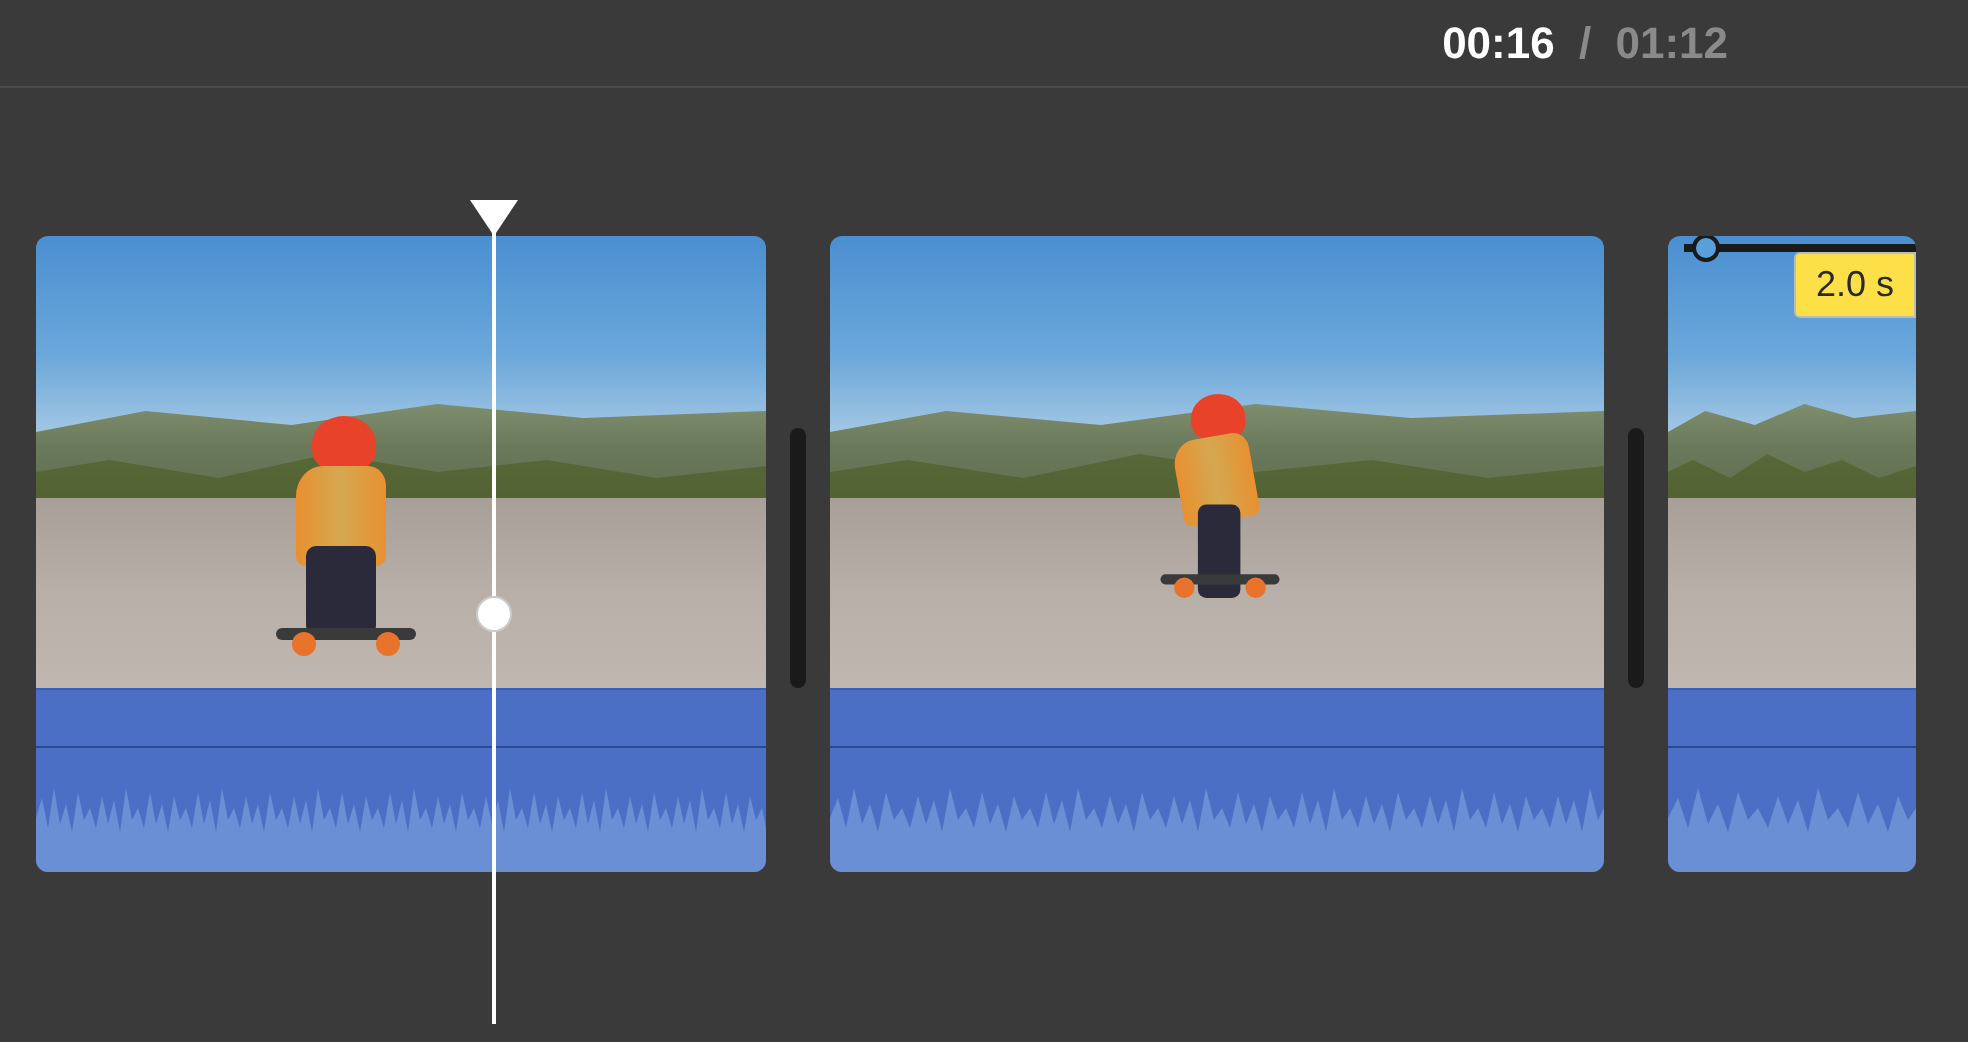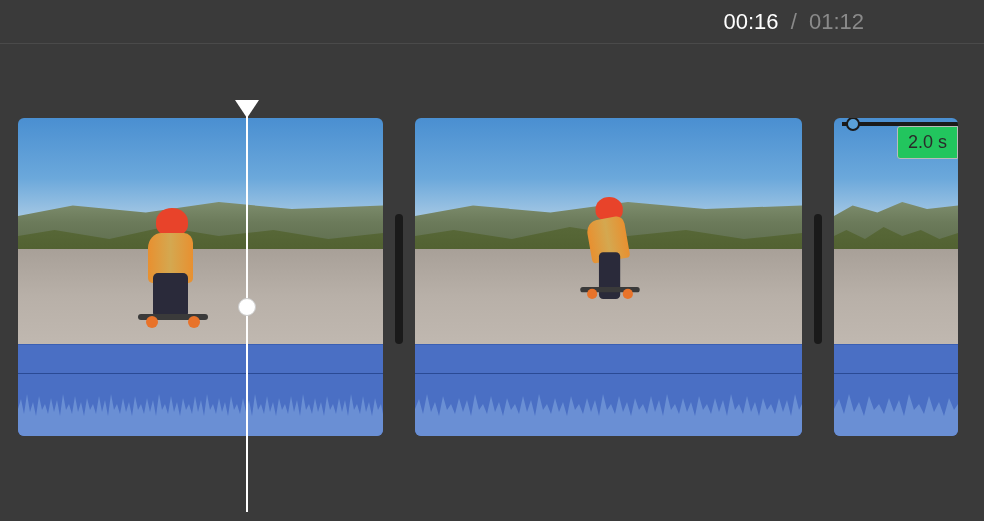--- a/index.html
+++ b/index.html
@@ -15,21 +15,21 @@
       height: 44px;
       background: #3a3a3a;
       display: flex;
       justify-content: flex-end;
       align-items: center;
       padding-right: 120px;
       border-bottom: 1px solid #4a4a4a;
     }
     .time-display {
       font-size: 22px;
-      font-weight: 400;
+      font-weight: 700;
     }
     .current-time { color: #ffffff; }
     .separator { color: #8a8a8a; margin: 0 6px; }
     .total-time { color: #8a8a8a; }
     .timeline-area {
       position: relative;
       padding-top: 74px;
       height: 477px;
     }
     .clips-row {
@@ -189,21 +189,21 @@
       width: 18px;
       height: 18px;
       background: #ffffff;
       border-radius: 50%;
       border: 1px solid #ccc;
     }
     .speed-badge {
       position: absolute;
       top: 8px;
       right: 0;
-      background: #22c55e;
+      background: #fde047;
       color: #2a2a2a;
       font-size: 18px;
       padding: 5px 10px;
       border-radius: 3px 0 0 3px;
       border: 1px solid #bbb;
       z-index: 10;
     }
     .speed-bar {
       position: absolute;
       top: 4px;

